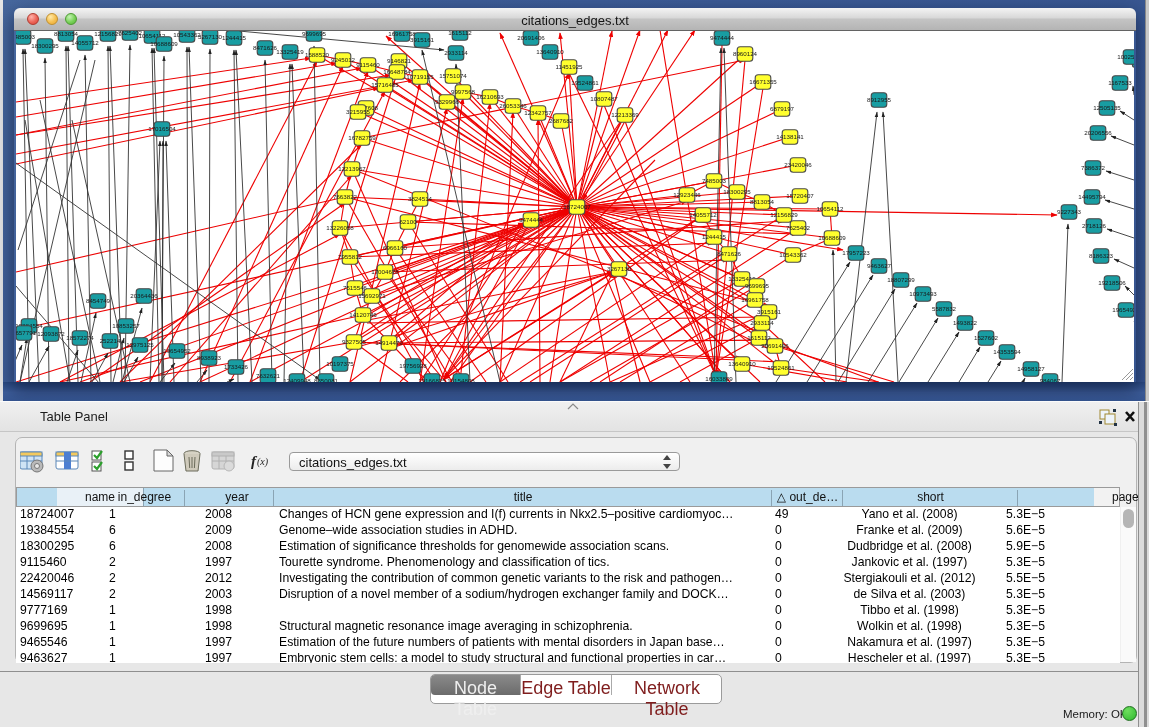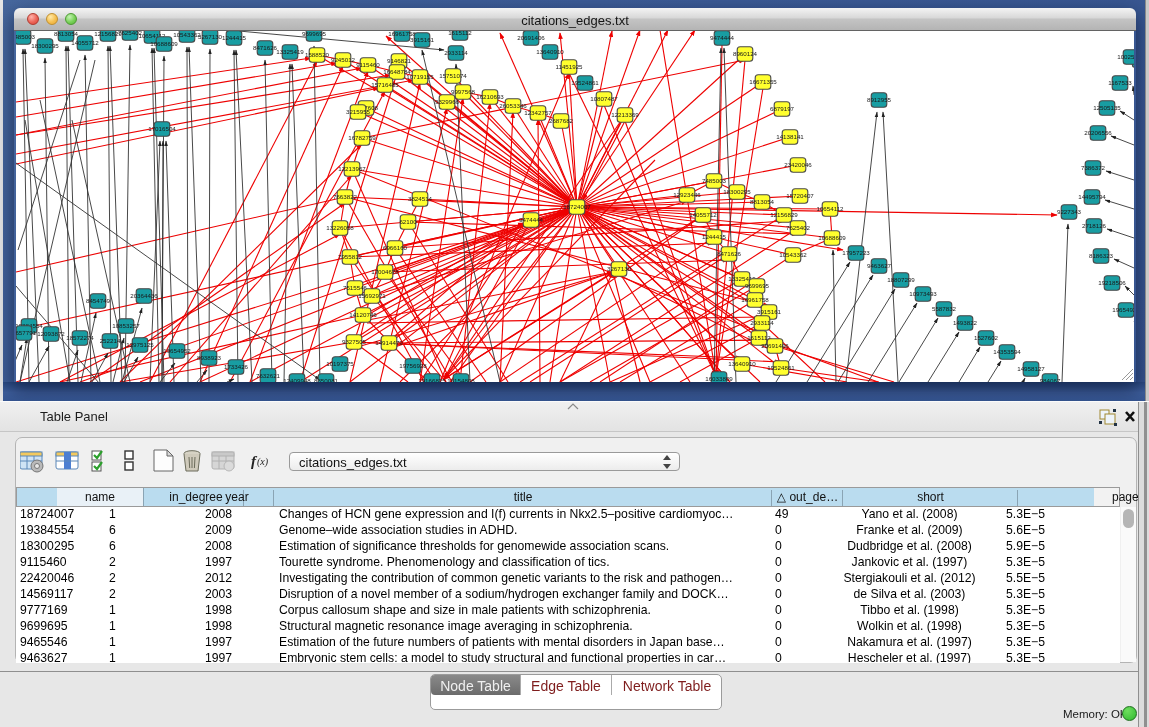--- a/index.html
+++ b/index.html
@@ -32,22 +32,22 @@
 .hc { position:absolute; top:2px; text-align:center; border-right:1px solid #8aa4b4; height:16px; }
 #tbody { position:absolute; left:16px; top:507px; width:1104px; height:156px; background:#fff; overflow:hidden; }
 .trow { position:absolute; left:0; width:1104px; height:16px; font-size:12.2px; color:#000; white-space:nowrap; }
 .trow span { position:absolute; overflow:hidden; }
 .c0 { left:4px; width:84px; } .c1 { left:93px; width:92px; } .c2 { left:189px; width:70px; }
 .c3 { left:263px; width:490px; } .c4 { left:759px; width:68px; }
 .c5 { left:806px; width:175px; text-align:center; } .c6 { left:990px; width:80px; }
 #vscroll { position:absolute; left:1121px; top:507px; width:15px; height:155px; background:#fafafa; }
 #vthumb { position:absolute; left:1123px; top:509px; width:11px; height:19px; background:#b5b5b5; border-radius:6px; }
 #tabline { position:absolute; left:0; top:671px; width:1138px; height:1px; background:#8f8f8f; }
-#tabs { position:absolute; left:430px; top:674px; width:292px; height:36px;
-  background:#ffffff; border:1px solid #9b9b9b; border-radius:5px; font-size:14px; }
+#tabs { position:absolute; left:430px; top:674px; width:292px; height:30px;
+  background:#ffffff; border:1px solid #9b9b9b; border-radius:5px; font-size:18px; }
 #tabs .seg { position:absolute; top:0; height:20px; text-align:center; padding-top:3px; color:#7f1d1d; }
 #seg1 { left:0; width:89px; background:linear-gradient(#8a8a8a,#6b6b6b); color:#efefef !important; border-radius:4px 0 0 4px; }
 #seg2 { left:89px; width:91px; border-left:1px solid #aaa; }
 #seg3 { left:180px; width:111px; border-left:1px solid #aaa; }
 #mem { position:absolute; left:1063px; top:708px; font-size:11.5px; color:#1a1a1a; }
 #memdot { position:absolute; left:1122px; top:706px; width:15px; height:15px; border-radius:50%;
   background:radial-gradient(circle at 35% 30%,#6fdf5f,#2eb82e); border:1.5px solid #1e6e1e; }
 #rstrip-bot { position:absolute; left:1138px; top:402px; width:11px; height:325px; background:#dcdcdc; border-left:1px solid #8f8f8f; }
 #rband { position:absolute; left:1144px; top:402px; width:3px; height:325px; background:#909090; }
 .icon { position:absolute; top:449px; }
@@ -949,21 +949,21 @@
 </svg>
 <div id="combo">
     <span class="txt">citations_edges.txt</span>
 <svg width="10" height="14" style="position:absolute;right:7px;top:2px">
       <path d="M5,0 L9,5 L1,5 z" fill="#444"></path>
       <path d="M5,14 L9,9 L1,9 z" fill="#444"></path>
     </svg>
 </div>
 <div id="thead">
  <div class="hc" style="left:0;width:87px;background:#e9f1f7;margin-top:-2px;padding-top:2px;height:18px;margin-left:40px;">name</div>
- <div class="hc" style="left:88px;width:95px;margin-left:44px;">in_degree</div>
+ <div class="hc" style="left:88px;width:80px;">in_degree</div>
  <div class="hc" style="left:184px;width:73px;">year</div>
  <div class="hc" style="left:258px;width:497px;">title</div>
  <div class="hc" style="left:756px;width:70px;">△ out_de…</div>
  <div class="hc" style="left:827px;width:174px;">short</div>
  <div class="hc" style="left:1051px;width:87px;border-right:1px solid #9a9a9a;padding-left:44px;">pagerank</div>
 </div>
 <div id="tbody">
 <div class="trow" style="top:0px">
 <span class="c0">18724007</span>
       <span class="c1">1</span>
@@ -1015,21 +1015,20 @@
       <span class="c2">2003</span>
 <span class="c3">Disruption of a novel member of a sodium/hydrogen exchanger family and DOCK…</span>
       <span class="c4">0</span>
       <span class="c5">de Silva et al. (2003)</span>
       <span class="c6">5.3E−5</span>
     </div>
 <div class="trow" style="top:96px">
 <span class="c0">9777169</span>
       <span class="c1">1</span>
       <span class="c2">1998</span>
-<span class="c3">Corpus callosum shape and size in male patients with schizophrenia.</span>
       <span class="c4">0</span>
       <span class="c5">Tibbo et al. (1998)</span>
       <span class="c6">5.3E−5</span>
     </div>
 <div class="trow" style="top:112px">
 <span class="c0">9699695</span>
       <span class="c1">1</span>
       <span class="c2">1998</span>
 <span class="c3">Structural magnetic resonance image averaging in schizophrenia.</span>
       <span class="c4">0</span>

